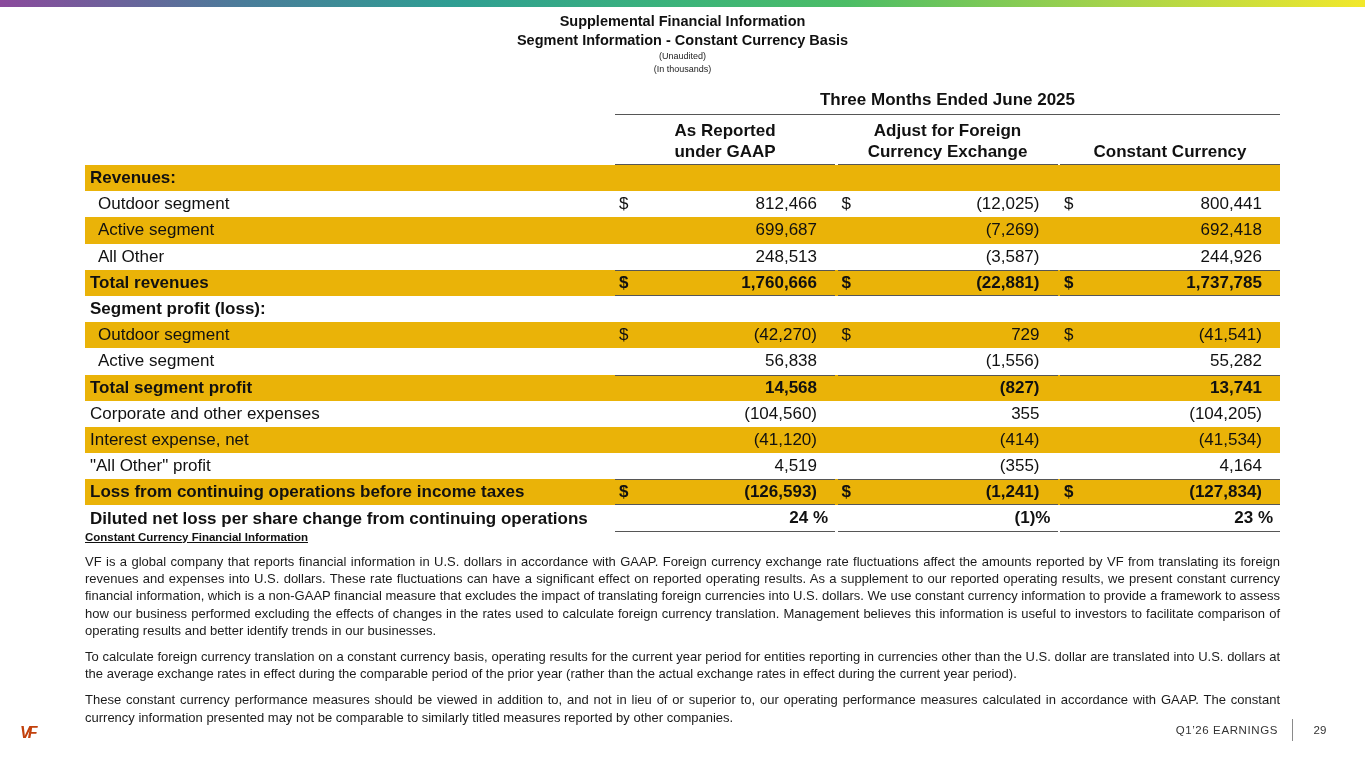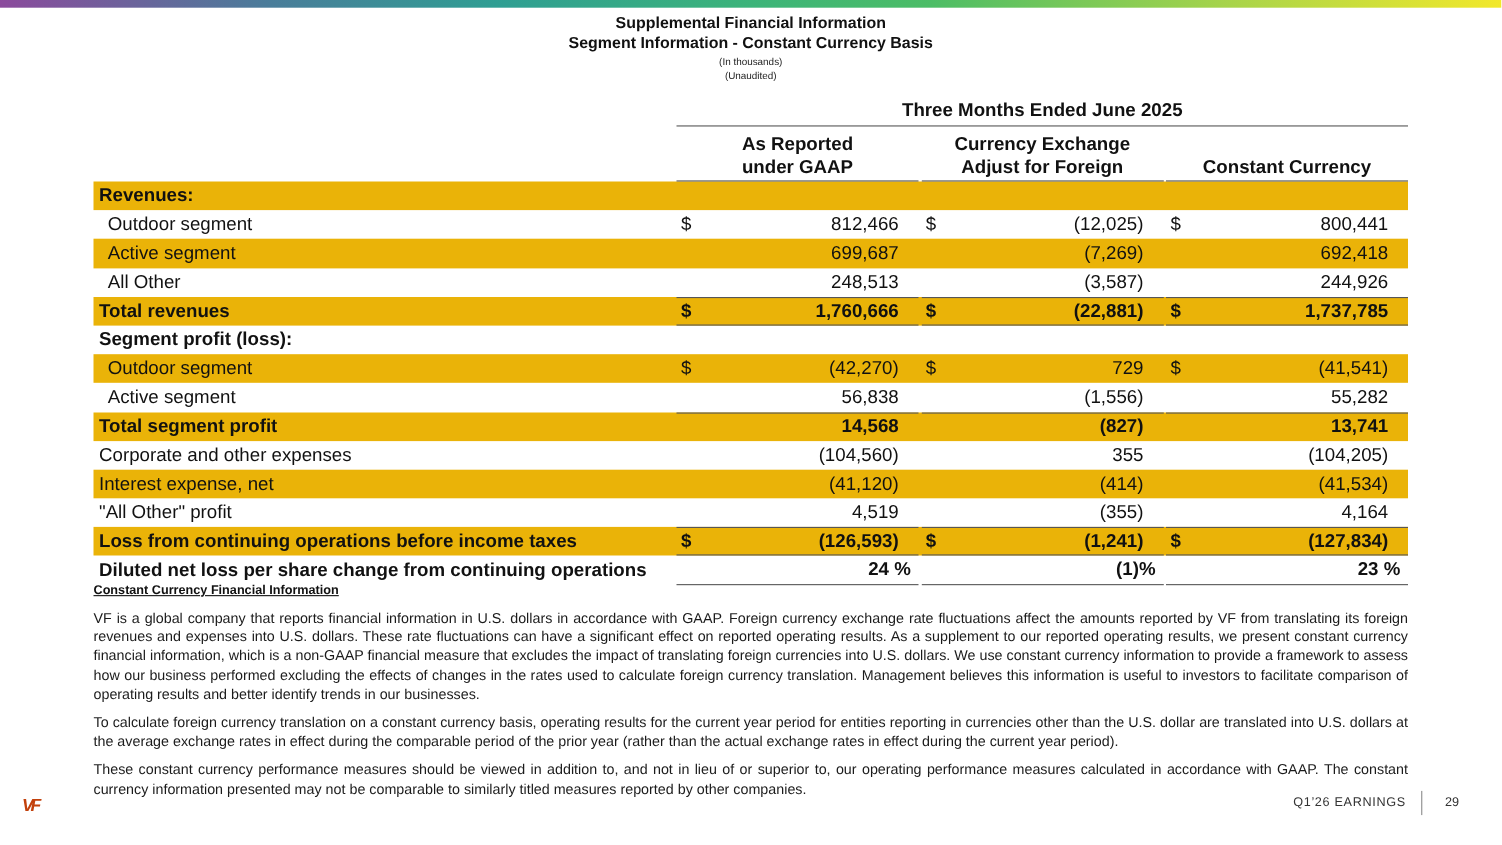--- a/index.html
+++ b/index.html
@@ -67,38 +67,38 @@
   .footer-page{width:26px;text-align:center;color:#333;}
 </style>
 </head>
 <body>
 
 <div class="top-bar"></div>
 
 <div class="titles">
   <div class="t1">Supplemental Financial Information</div>
   <div class="t1">Segment Information - Constant Currency Basis</div>
+  <div class="note">(Unaudited)</div>
   <div class="note">(In thousands)</div>
-  <div class="note">(Unaudited)</div>
 </div>
 
 <div class="table-wrap">
   <div class="flexrow">
     <div class="spacer"></div>
     <div class="period">Three Months Ended June 2025</div>
   </div>
   <div class="flexrow colheads">
     <div class="spacer"></div>
     <div class="colhead">
       <div>As Reported</div>
       <div>under GAAP</div>
     </div>
     <div class="colhead">
+      <div>Adjust for Foreign</div>
       <div>Currency Exchange</div>
-      <div>Adjust for Foreign</div>
     </div>
     <div class="colhead">
       <div></div>
       <div>Constant Currency</div>
     </div>
   </div>
   <div class="tbody">
       <div class="row shaded bold">
         <div class="label">Revenues:</div>
         <div class="grp">

